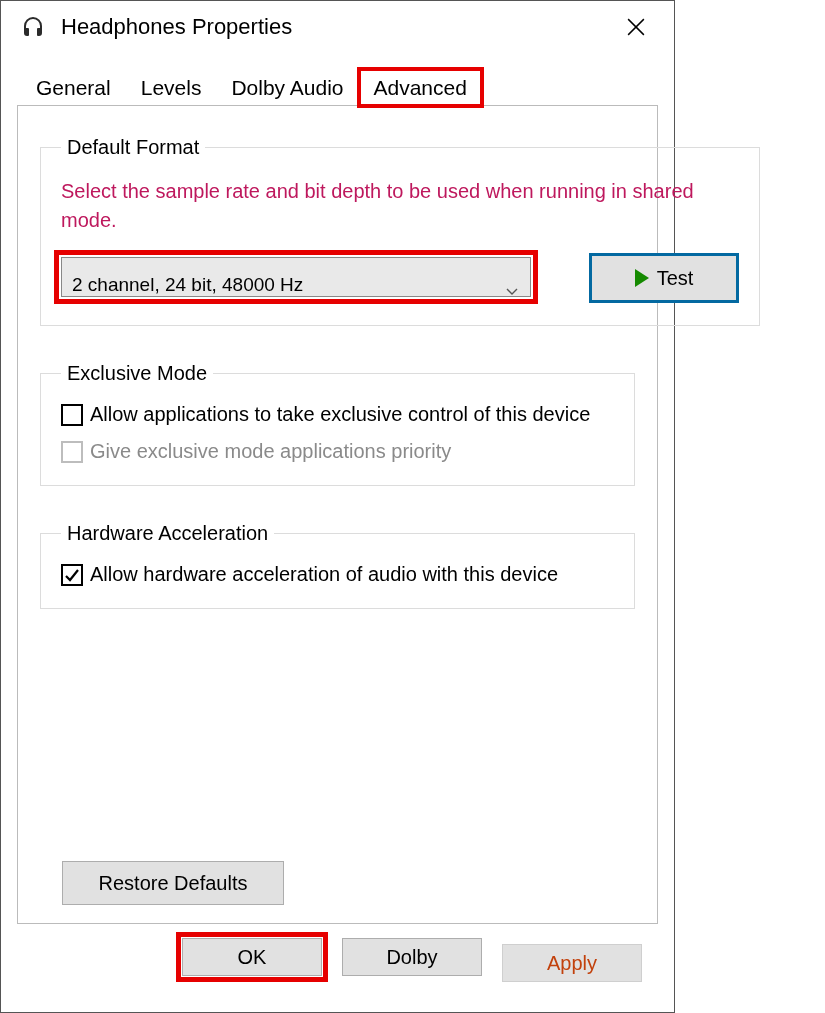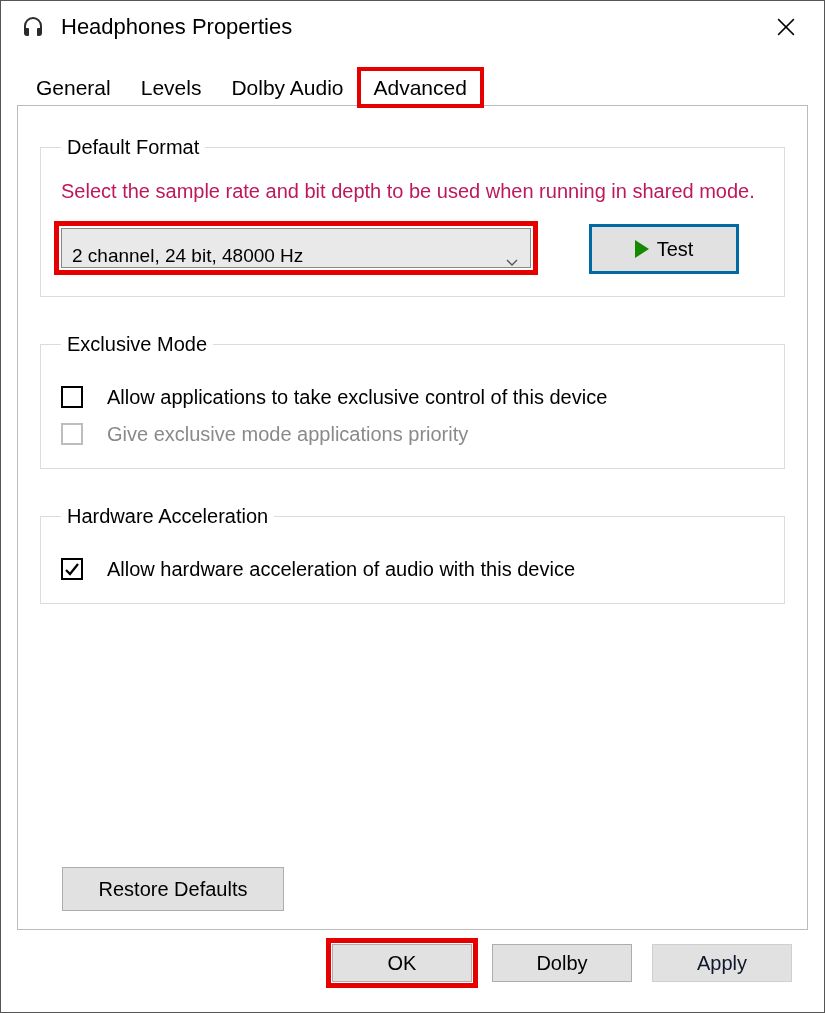--- a/index.html
+++ b/index.html
@@ -6,21 +6,21 @@
     body {
       margin: 0;
       padding: 0;
       font-family: "Segoe UI", Tahoma, sans-serif;
       background: #fff;
       width: 825px;
       height: 1013px;
       overflow: hidden;
     }
     .window {
-      width: 825px;
+      width: 675px;
       height: 1013px;
       border: 1px solid #555;
       background: #fff;
       display: flex;
       flex-direction: column;
     }
     .titlebar {
       height: 52px;
       display: flex;
       align-items: center;
@@ -142,24 +142,24 @@
       margin-left: 32px;
     }
     .play-tri {
       width: 0; height: 0;
       border-left: 14px solid #158a00;
       border-top: 9px solid transparent;
       border-bottom: 9px solid transparent;
     }
     .chk-row {
       display: flex;
-      align-items: flex-start;
-      gap: 24px;
-      font-size: 20px;
-      margin: 12px 0 14px 0;
+      align-items: flex-end;
+      gap: 7px;
+      font-size: 20px;
+      margin: 0 0 14px 0;
     }
     .chk-row:last-child { margin-bottom: 0; }
     .chkbox {
       width: 22px; height: 22px;
       border: 2px solid #000;
       display: inline-flex;
       align-items: center;
       justify-content: center;
       cursor: pointer;
       background: #fff;
@@ -190,23 +190,24 @@
       height: 38px;
       background: #e1e1e1;
       border: 1px solid #adadad;
       font-size: 20px;
       display: inline-flex;
       align-items: center;
       justify-content: center;
       cursor: pointer;
     }
     .dlg-btn.disabled {
-      color: #0f172a;
+      color: #c2410c;
       border-color: #cfcfcf;
       cursor: default;
+      margin-top: 6px;
     }
     .ok-highlight {
       outline: 5px solid #e60000;
       outline-offset: 1px;
     }
   </style>
 </head>
 <body>
 
 <div class="window">

